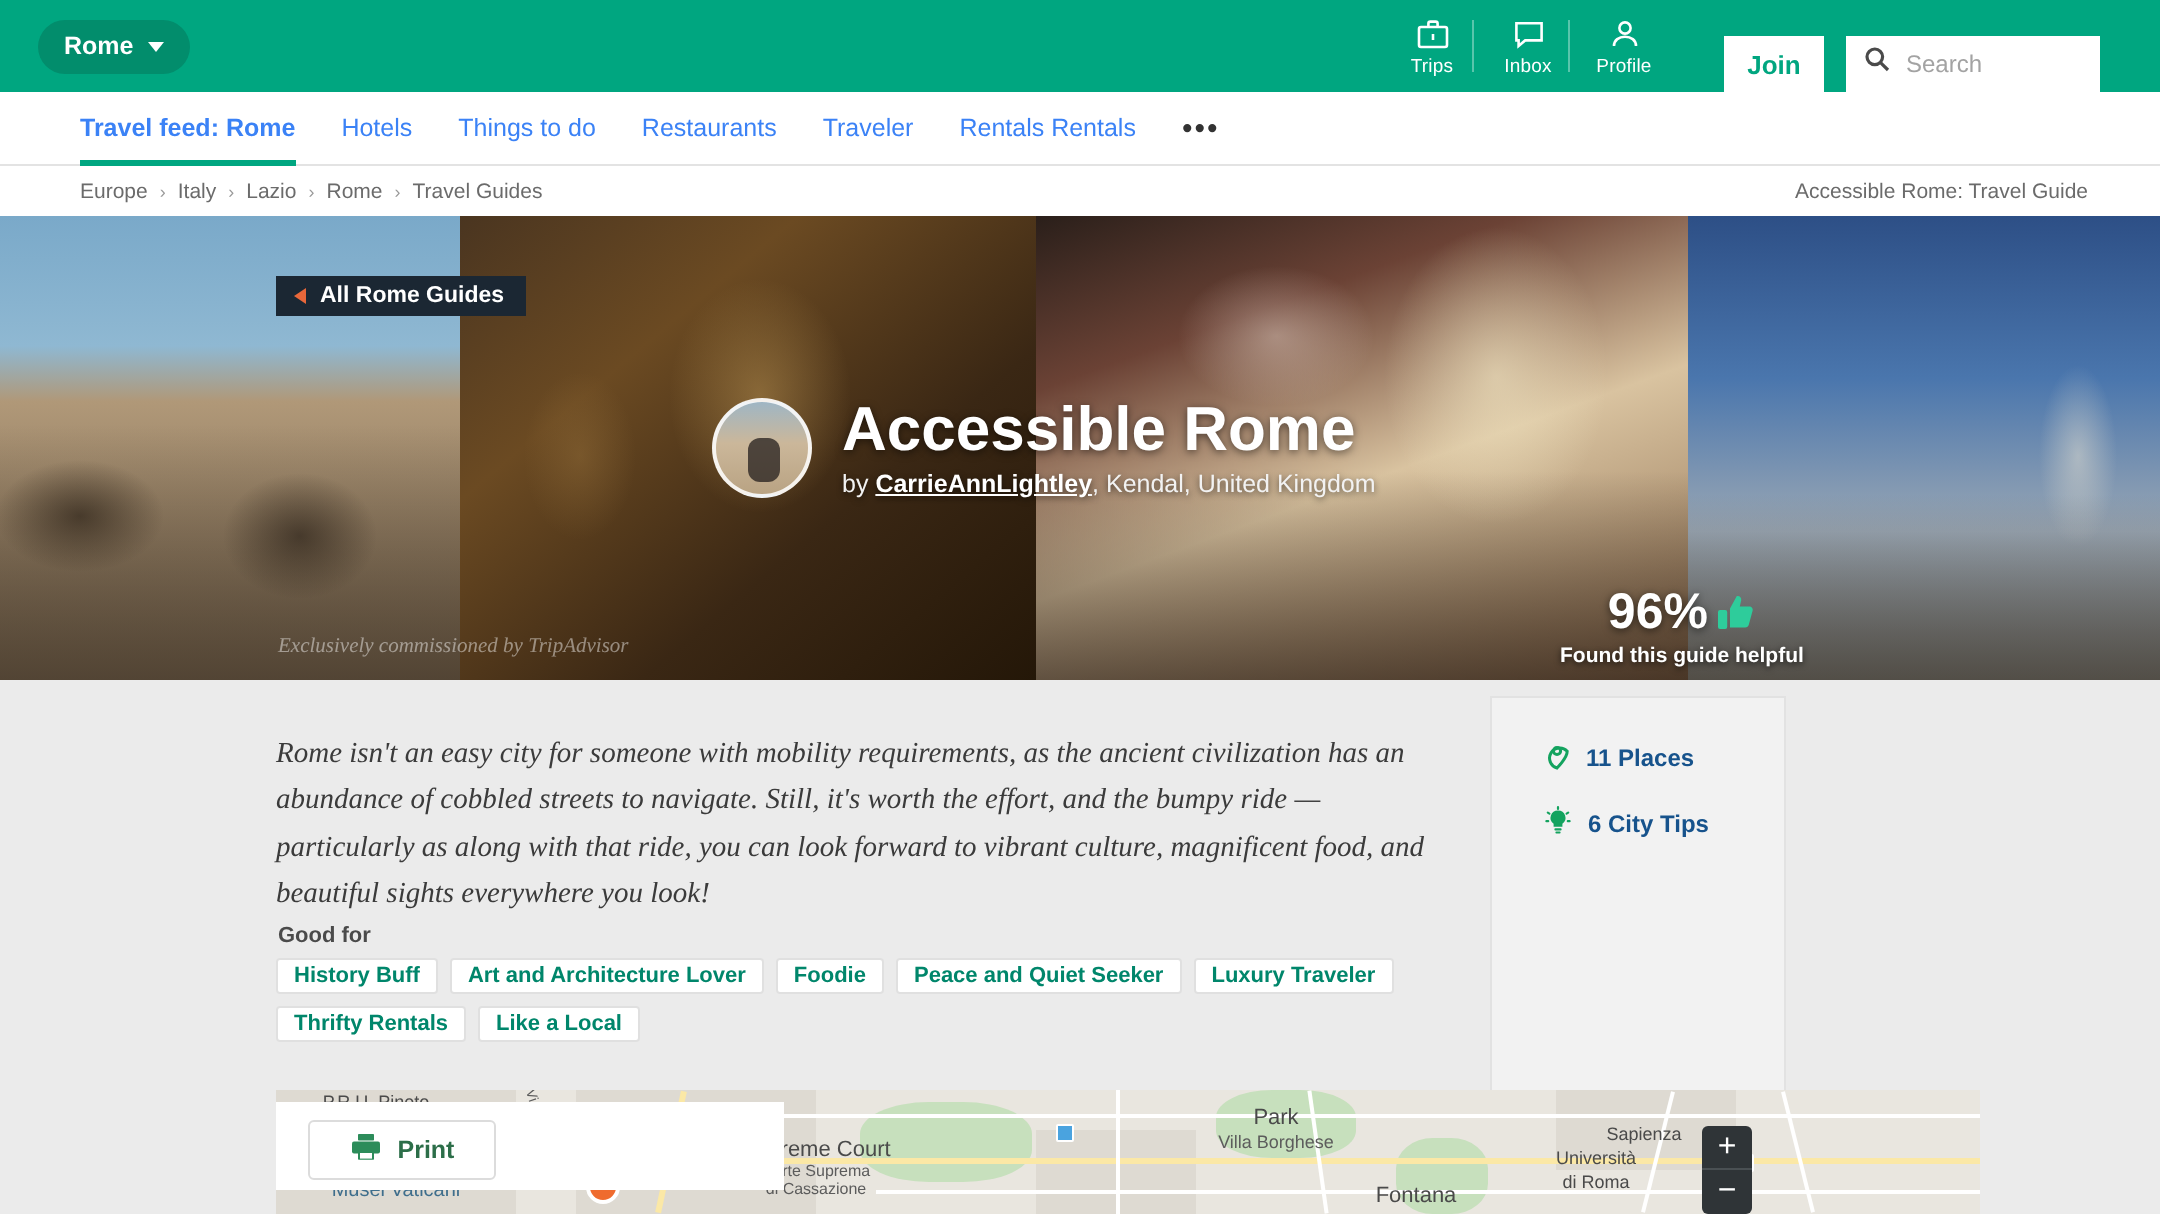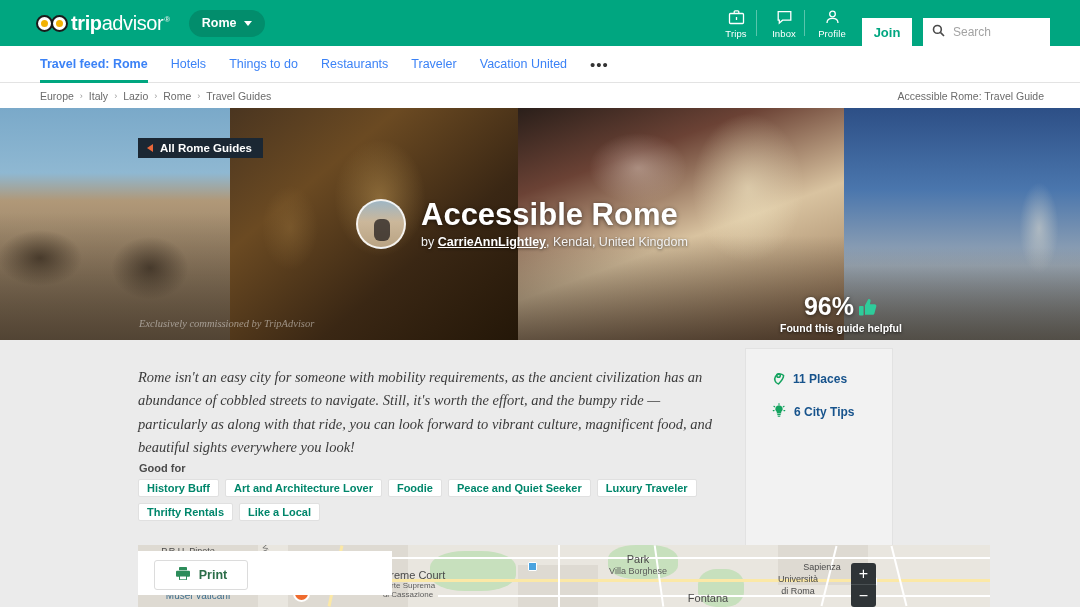--- a/index.html
+++ b/index.html
@@ -50,21 +50,21 @@
     color: #ffffff; cursor: pointer; position: relative; height: 46px;
   }
   .icon-btn + .icon-btn::before {
     content: ""; position: absolute; left: -4px; top: 10px;
     width: 1px; height: 26px; background: rgba(255,255,255,0.35);
   }
   .icon-btn .lbl { font-size: 9.5px; letter-spacing: 0.1px; }
   .icon-glyph { height: 19px; display: flex; align-items: center; }
 
   .join-btn {
-    margin-left: 6px; width: 50px; height: 28px;
+    margin-left: 26px; width: 50px; height: 28px;
     background: #ffffff; color: #00a680;
     font-size: 13px; font-weight: 700;
     display: flex; align-items: center; justify-content: center;
     cursor: pointer;
   }
   .search-box {
     margin-left: 11px; width: 127px; height: 28px;
     background: #ffffff; display: flex; align-items: center;
     padding: 0 9px; gap: 8px; cursor: text;
   }
@@ -282,31 +282,20 @@
   .map-zoom div {
     height: 22px; display: flex; align-items: center; justify-content: center;
     color: #ffffff; font-size: 16px; cursor: pointer;
   }
   .map-zoom div:first-child { border-bottom: 1px solid #4a5053; }
 </style>
 </head>
 <body>
 
 <div class="topbar">
-  <div class="logo-wrap">
-    <span class="owl">
-      <span class="owl-eye">
-          <span class="owl-pupil"></span>
-        </span>
-      <span class="owl-eye">
-          <span class="owl-pupil"></span>
-        </span>
-    </span>
-    <span class="logo-text"><span>trip</span><span class="lite">advisor</span><span class="logo-reg">®</span></span>
-  </div>
 
   <div class="city-pill">
     <span>Rome</span>
     <span class="caret-down"></span>
   </div>
 
   <div class="top-right">
     <div class="icon-btn">
       <span class="icon-glyph">
         <svg width="17" height="16" viewBox="0 0 17 16" fill="none" stroke="#ffffff" stroke-width="1.3">
@@ -346,21 +335,21 @@
     </div>
   </div>
 </div>
 
 <div class="navbar">
   <div class="nav-item active">Travel feed: Rome</div>
   <div class="nav-item">Hotels</div>
   <div class="nav-item">Things to do</div>
   <div class="nav-item">Restaurants</div>
   <div class="nav-item">Traveler</div>
-  <div class="nav-item">Vacation United</div>
+  <div class="nav-item">Rentals Rentals</div>
   <div class="nav-item nav-dots">•••</div>
 </div>
 
 <div class="crumbbar">
   <div class="crumbs">
     <span class="crumb">Europe</span>
     <span class="crumb-sep">›</span>
     <span class="crumb">Italy</span>
     <span class="crumb-sep">›</span>
     <span class="crumb">Lazio</span>

